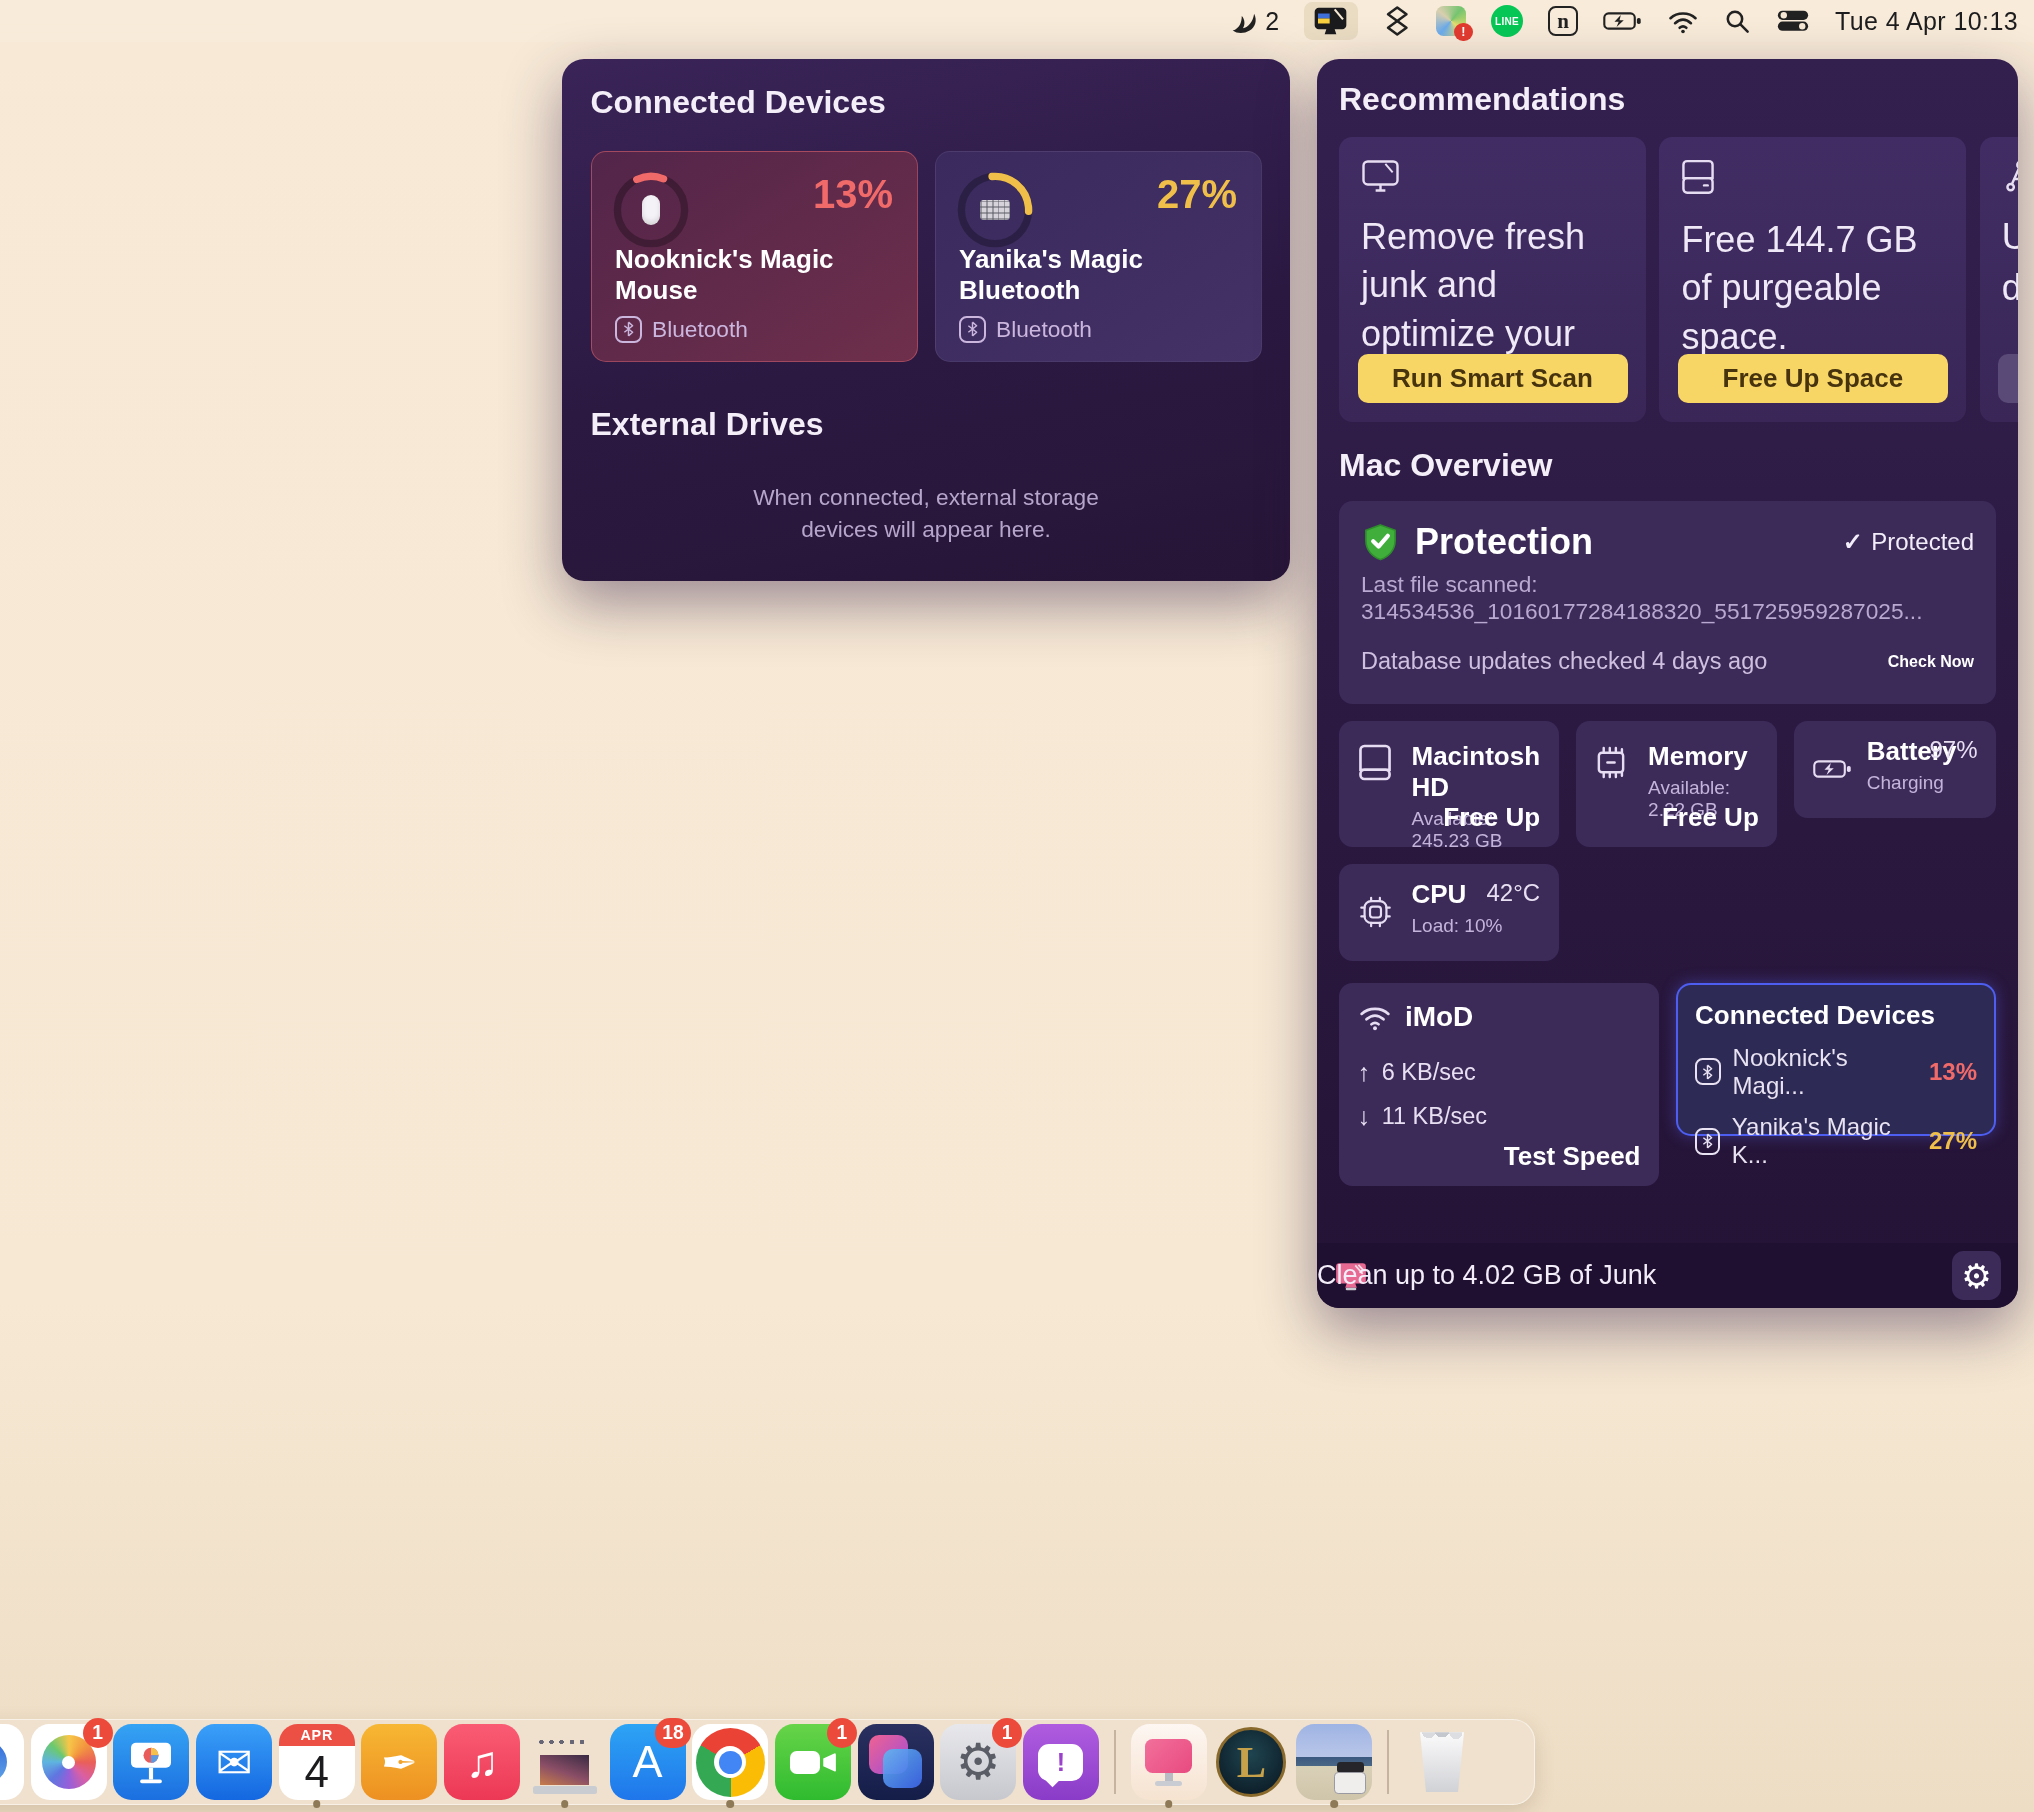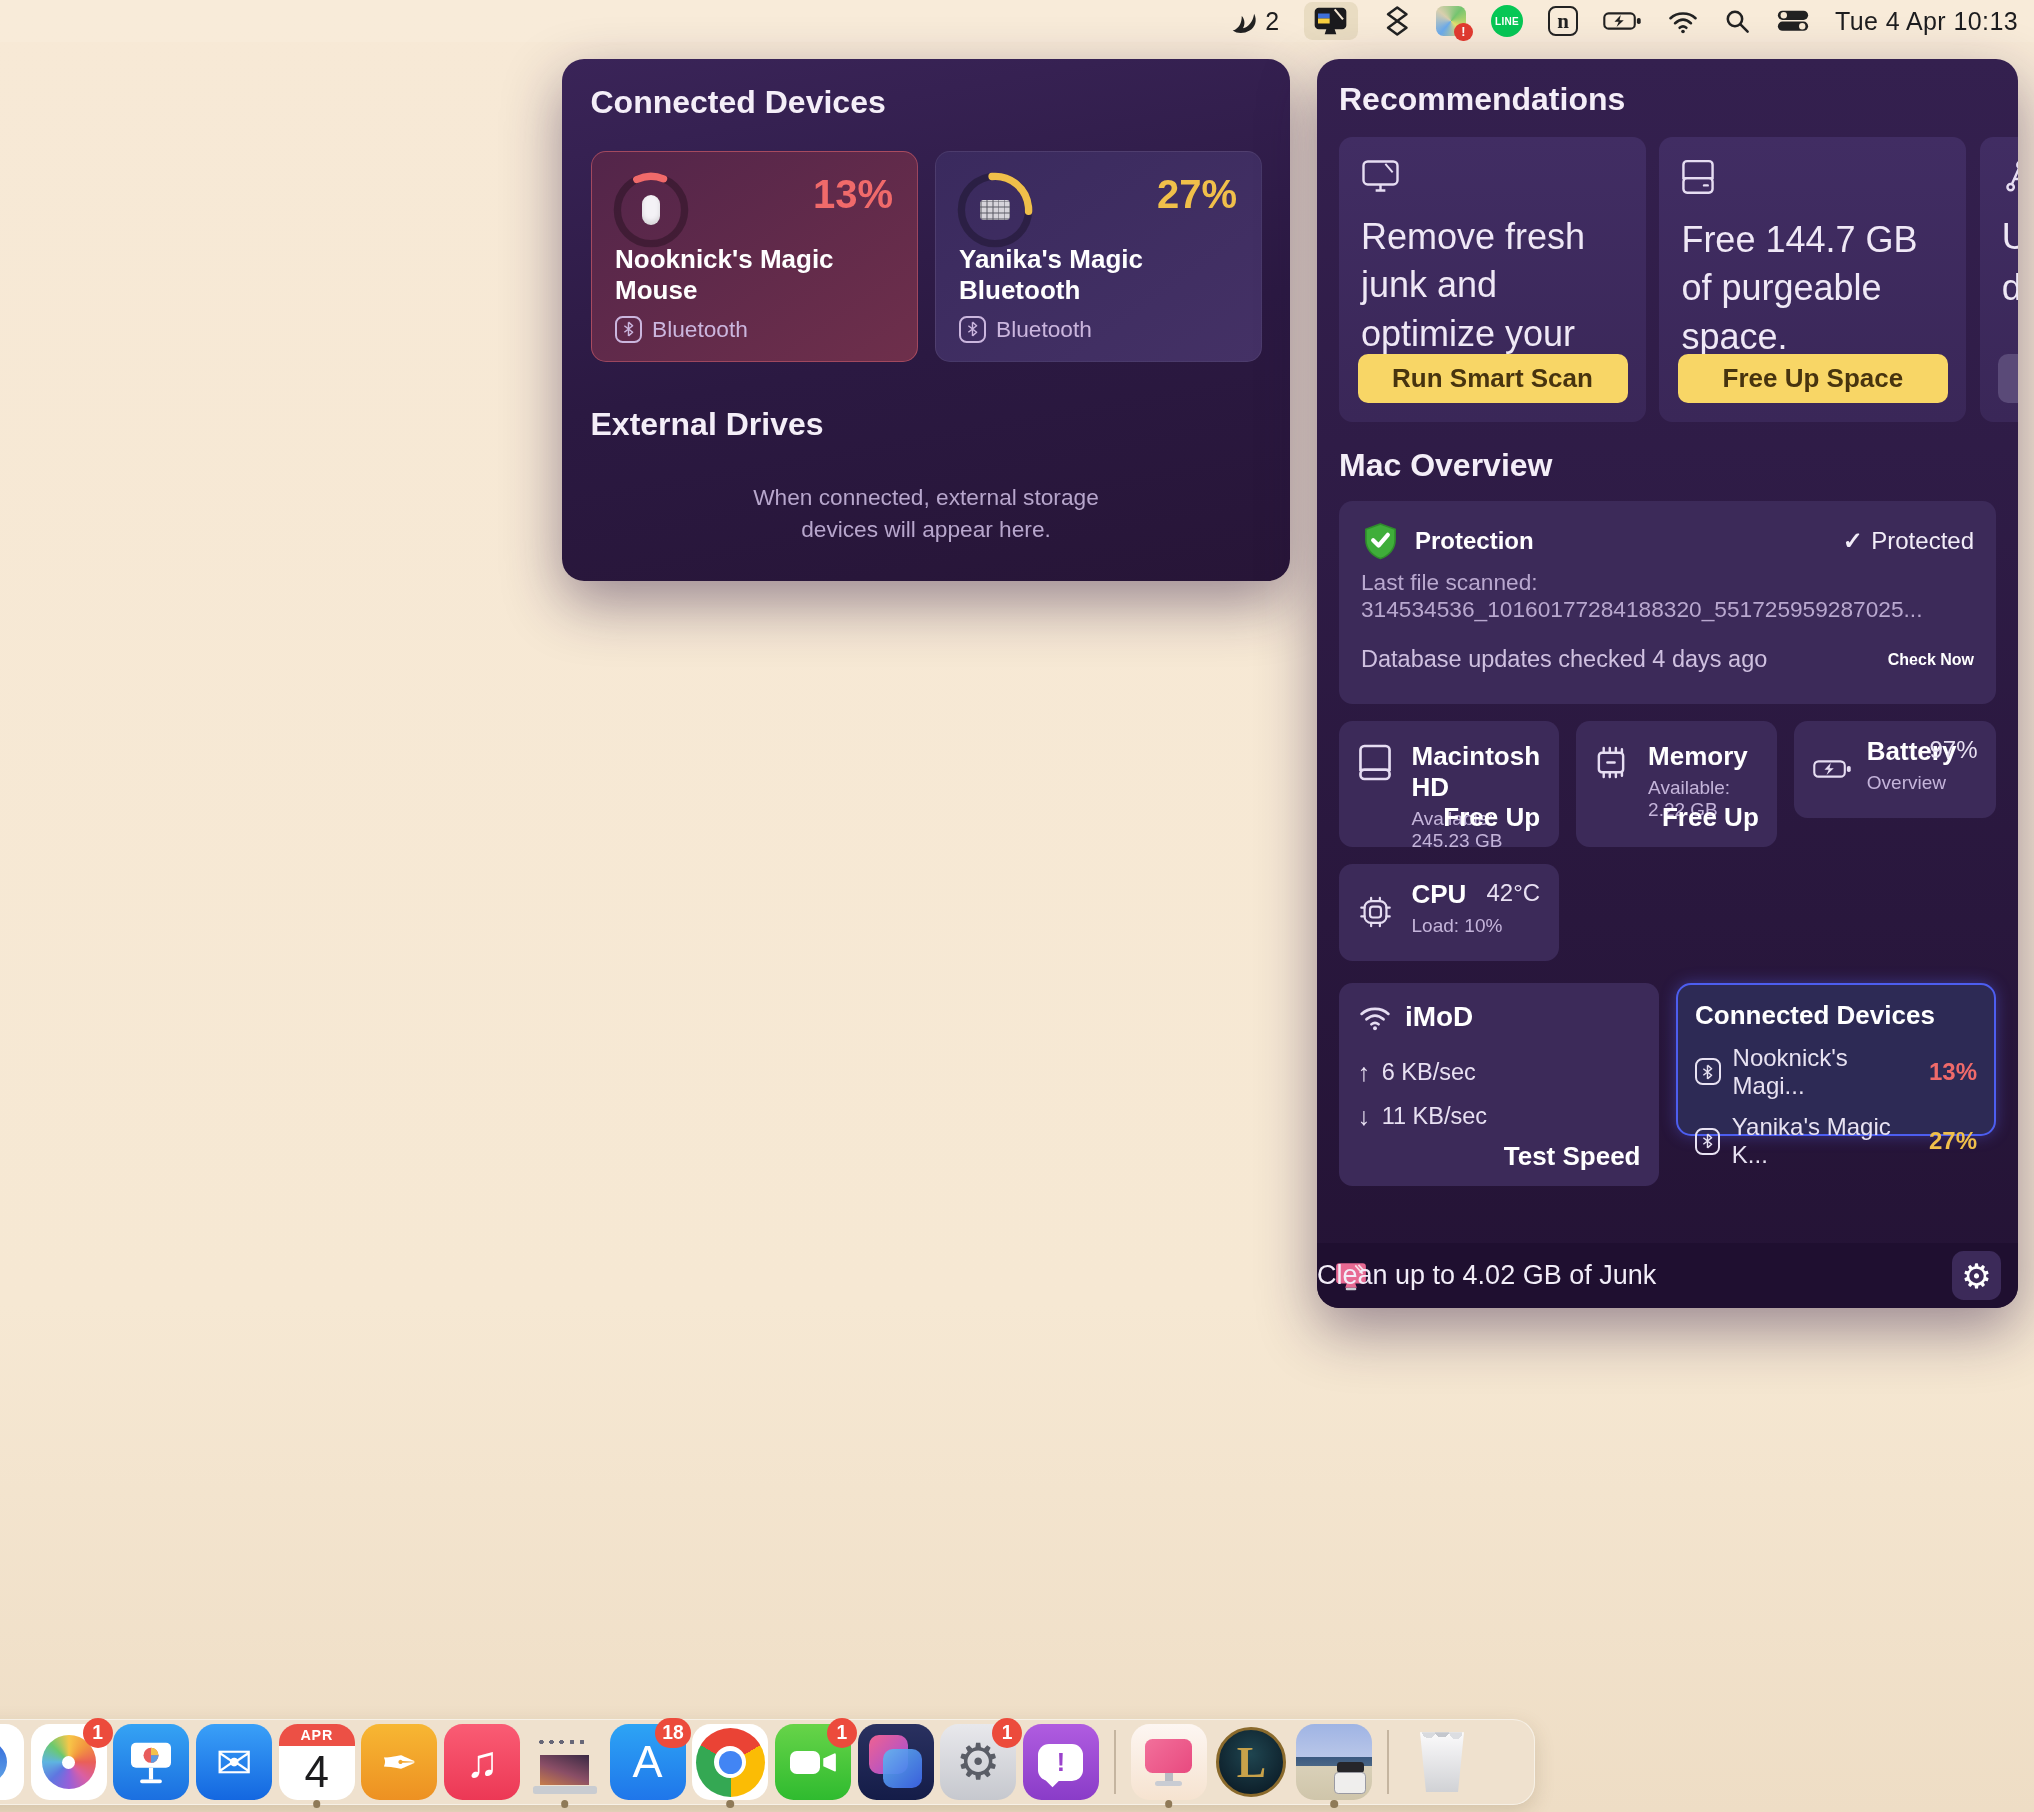--- a/index.html
+++ b/index.html
@@ -54,21 +54,21 @@
   .rec-row{display:flex;gap:13.4px;margin-top:18.5px;}
   .rec-card{flex:0 0 307px;height:285px;border-radius:13.4px;background:linear-gradient(180deg,#412d63,#3a2758);
     position:relative;padding:22px;box-sizing:border-box;}
   .rec-text{margin-top:17px;font-size:36px;line-height:1.35;color:#efe8f6;}
   .rec-btn{position:absolute;left:18.5px;right:18.5px;bottom:18.5px;height:49px;border-radius:10px;background:#f8d666;
     color:#47340f;font-weight:700;font-size:26px;display:flex;align-items:center;justify-content:center;}
   .rec-btn.gray{background:#5a4a78;}
   .ov-title{margin-top:25px;}
   .prot-card{margin-top:17px;height:203px;border-radius:13.4px;background:#3c2a59;padding:20px 22px;box-sizing:border-box;}
   .prot-head{display:flex;align-items:center;}
-  .prot-title{font-size:24px;font-weight:700;color:#fff;margin-left:15px;}
+  .prot-title{font-size:36px;font-weight:700;color:#fff;margin-left:15px;}
   .prot-status{margin-left:auto;font-size:24px;color:#f2edf8;display:flex;align-items:center;gap:8.4px;}
   .prot-monitor{margin-top:18.5px;font-size:26px;color:#f0eaf7;}
   .prot-scan{margin-top:8.4px;font-size:22.7px;color:#b9a8cf;}
   .prot-bottom{margin-top:23.5px;display:flex;align-items:center;}
   .prot-db{font-size:23.5px;color:#cfc0e0;}
   .check-now{margin-left:auto;font-size:16px;font-weight:700;color:#fff;}
   .tiles{margin-top:17px;display:grid;grid-template-columns:1fr 1fr 1fr;gap:17px;}
   .tile{background:#3c2a59;border-radius:13.4px;position:relative;box-sizing:border-box;}
   .tile.h150{height:126px;padding:20px 18.5px;}
   .tile.h116{height:97px;padding:15px 18.5px;}
@@ -344,21 +344,21 @@
         <div class="t-sub">Available: 2.22 GB</div>
         <div class="t-action">Free Up</div>
       </div>
       <div class="tile h116">
         <svg class="t-ic mid" width="39" height="23.5" viewBox="0 0 46 26">
           <rect x="1.5" y="4" width="36" height="18" rx="5" fill="none" stroke="#e6ddf2" stroke-width="2.5"></rect>
           <rect x="40" y="9.5" width="4.5" height="7" rx="2" fill="#e6ddf2"></rect>
           <path d="M21 6 L13.5 14 H18.5 L16 20 L24.5 12 H19.5 Z" fill="#e6ddf2"></path>
         </svg>
         <div class="t-title">Battery</div>
-        <div class="t-sub">Overview</div>
+        <div class="t-sub">Charging</div>
         <div class="t-value">97%</div>
       </div>
       <div class="tile h116">
         <svg class="t-ic mid" width="35" height="35" viewBox="0 0 32 32" fill="none" stroke="#e6ddf2" stroke-width="2">
           <rect x="6" y="6" width="20" height="20" rx="6"></rect>
           <rect x="11" y="11" width="10" height="10" rx="2.5"></rect>
           <path d="M12 6 V3 M20 6 V3 M12 26 V29 M20 26 V29 M6 12 H3 M6 20 H3 M26 12 H29 M26 20 H29" stroke-linecap="round"></path>
         </svg>
         <div class="t-title">CPU</div>
         <div class="t-sub">Load: 10%</div>

